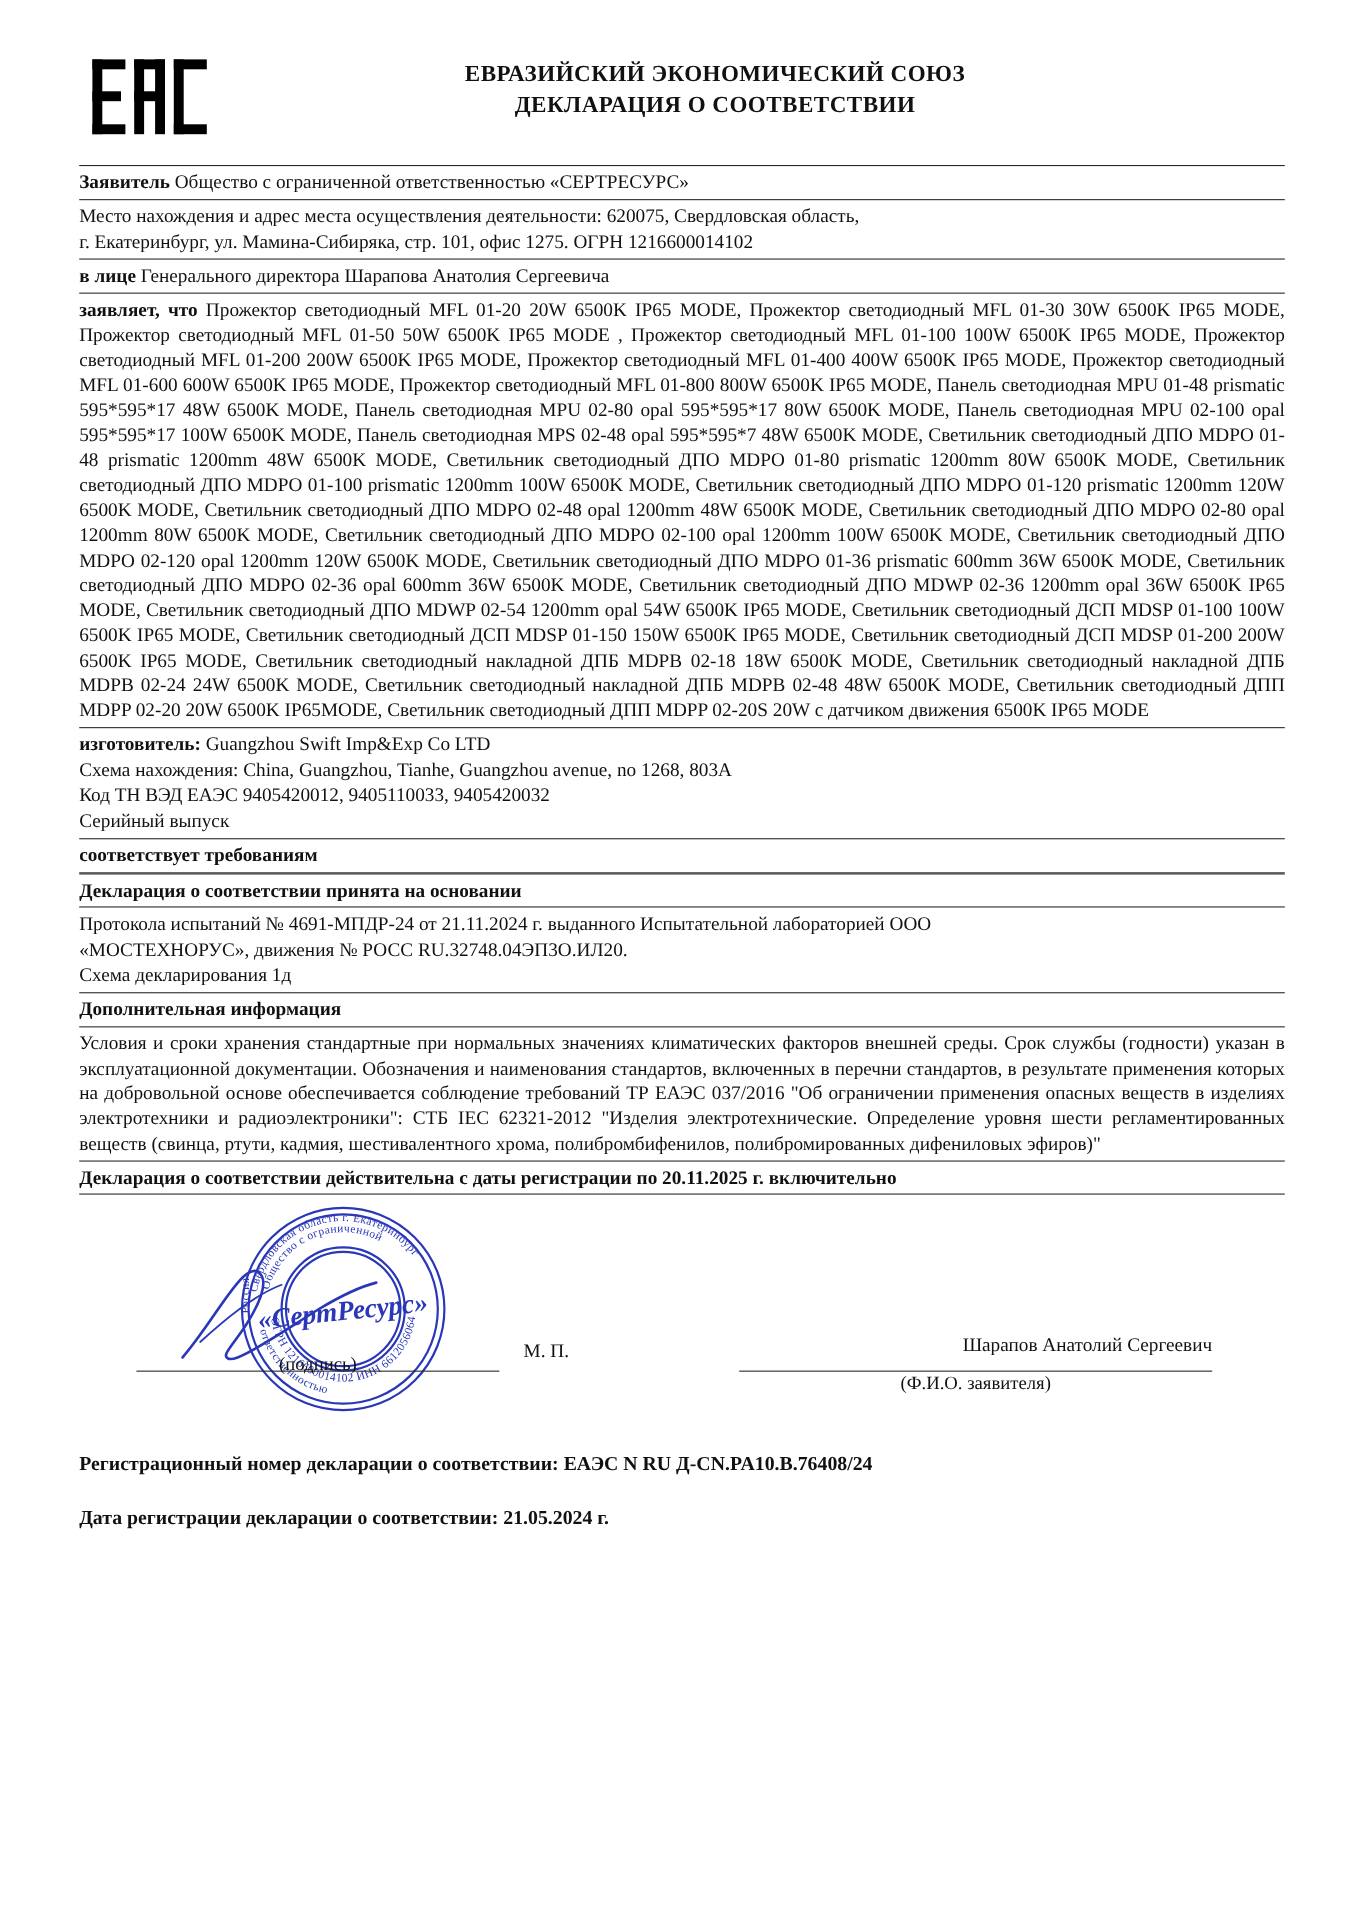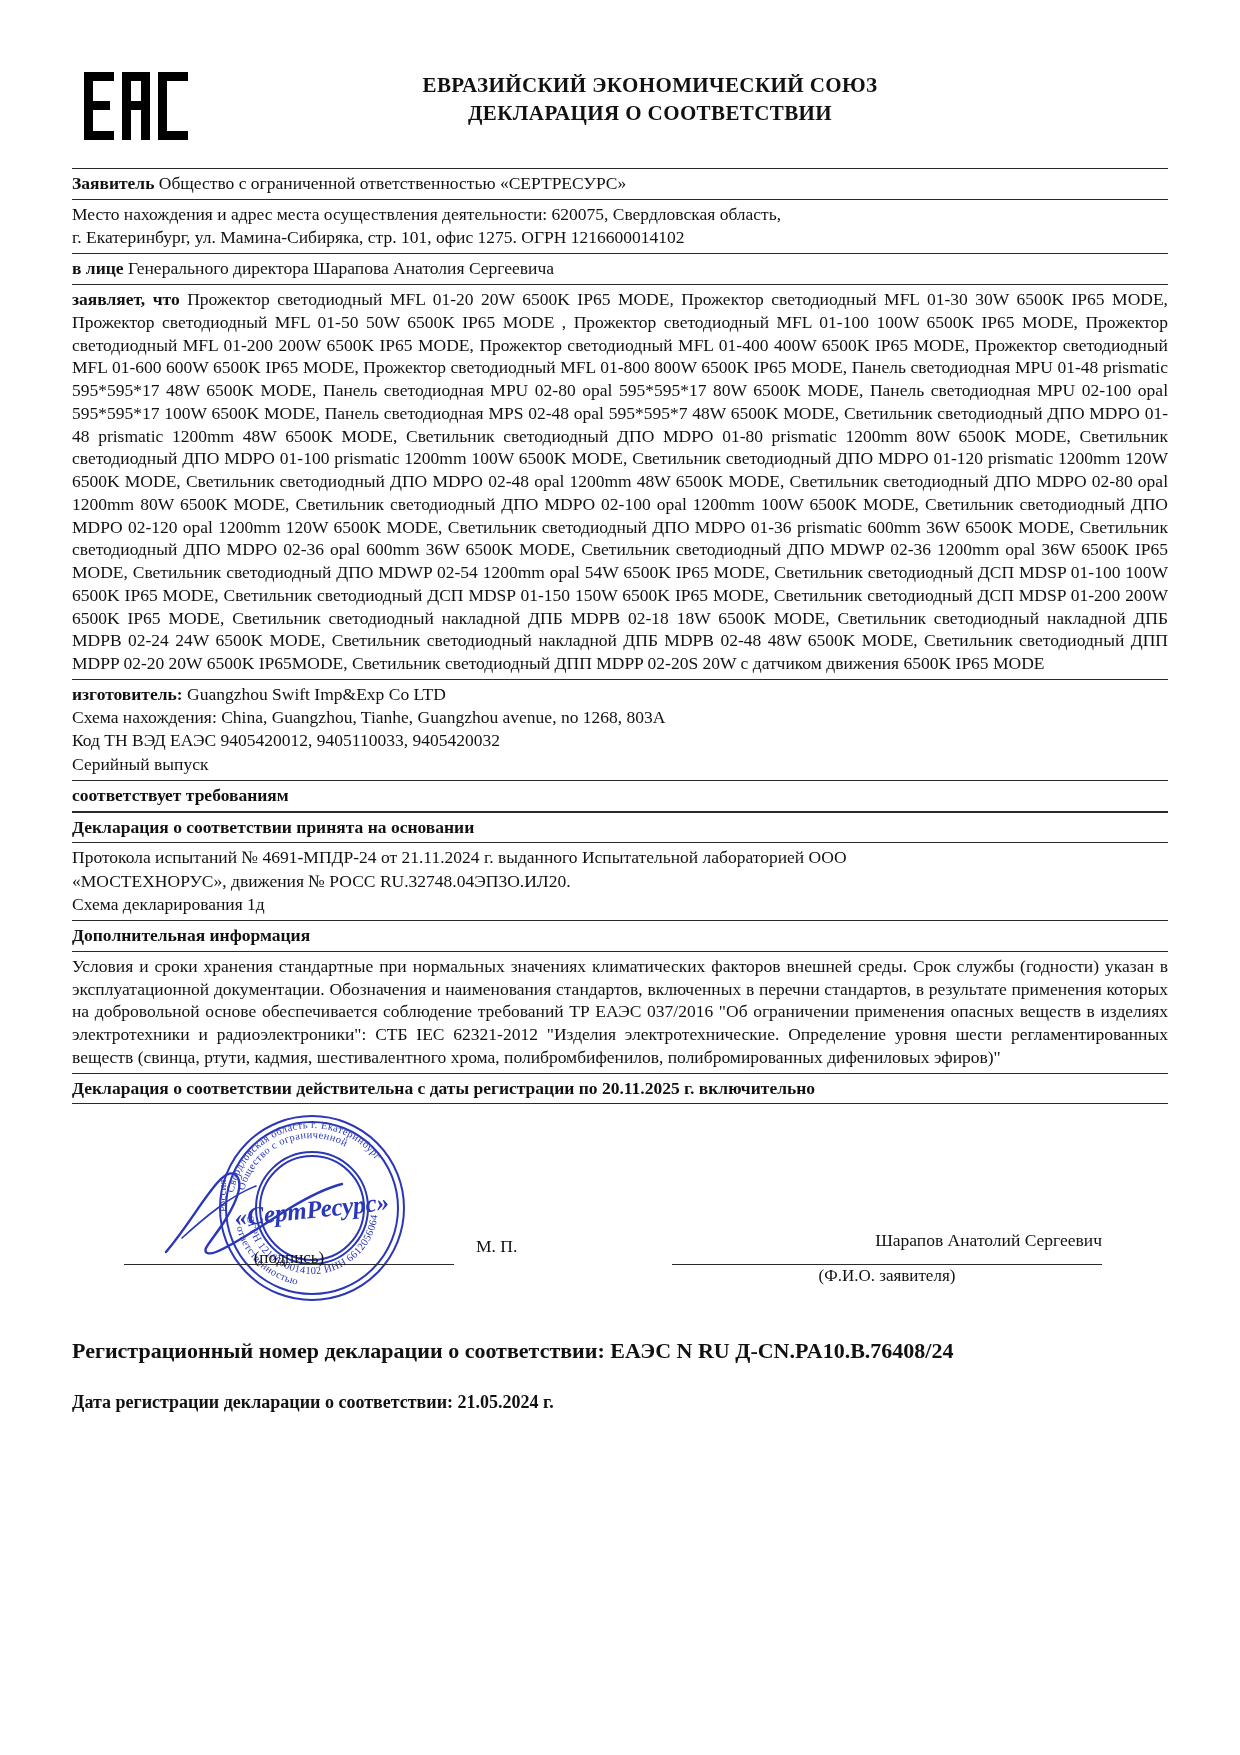--- a/index.html
+++ b/index.html
@@ -12,21 +12,21 @@
     height: 1755px;
     font-family: "Liberation Serif", serif;
     color: #111;
     position: relative;
   }
   .page {
     position: relative;
     width: 1240px;
     height: 1755px;
     box-sizing: border-box;
-    padding: 58px 72px 40px 72px;
+    padding: 40px 72px 40px 72px;
   }
 
   
   .header {
     position: relative;
     height: 110px;
   }
   .eac-mark {
     position: absolute;
     left: 10px;
@@ -123,21 +123,21 @@
   .sig-cap-right {
     position: absolute;
     left: 600px;
     top: 154px;
     width: 430px;
     text-align: center;
     font-size: 17px;
   }
 
   .reg-line {
-    font-size: 22px;
+    font-size: 18px;
     font-weight: bold;
     margin-top: 26px;
   }
   .date-line {
     font-size: 18px;
     font-weight: bold;
     margin-top: 28px;
   }
 
   .stamp text, .stamp tspan {

